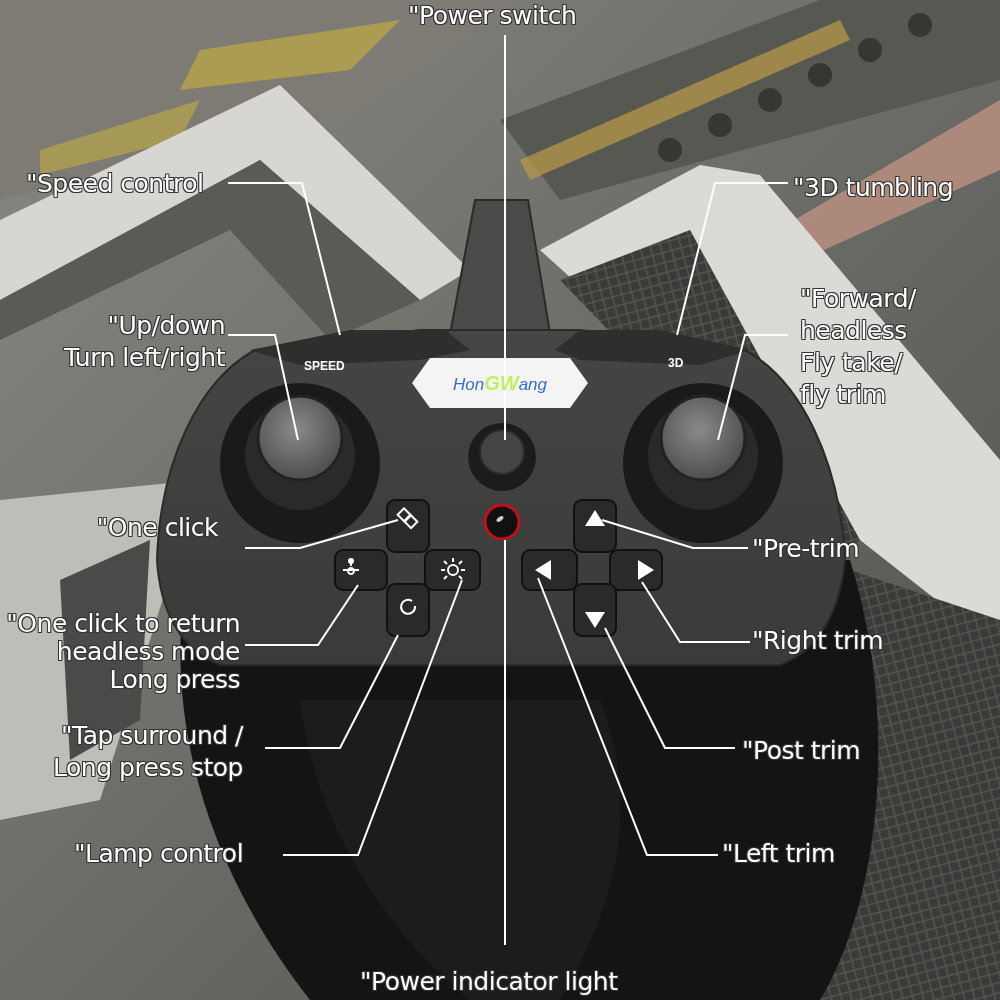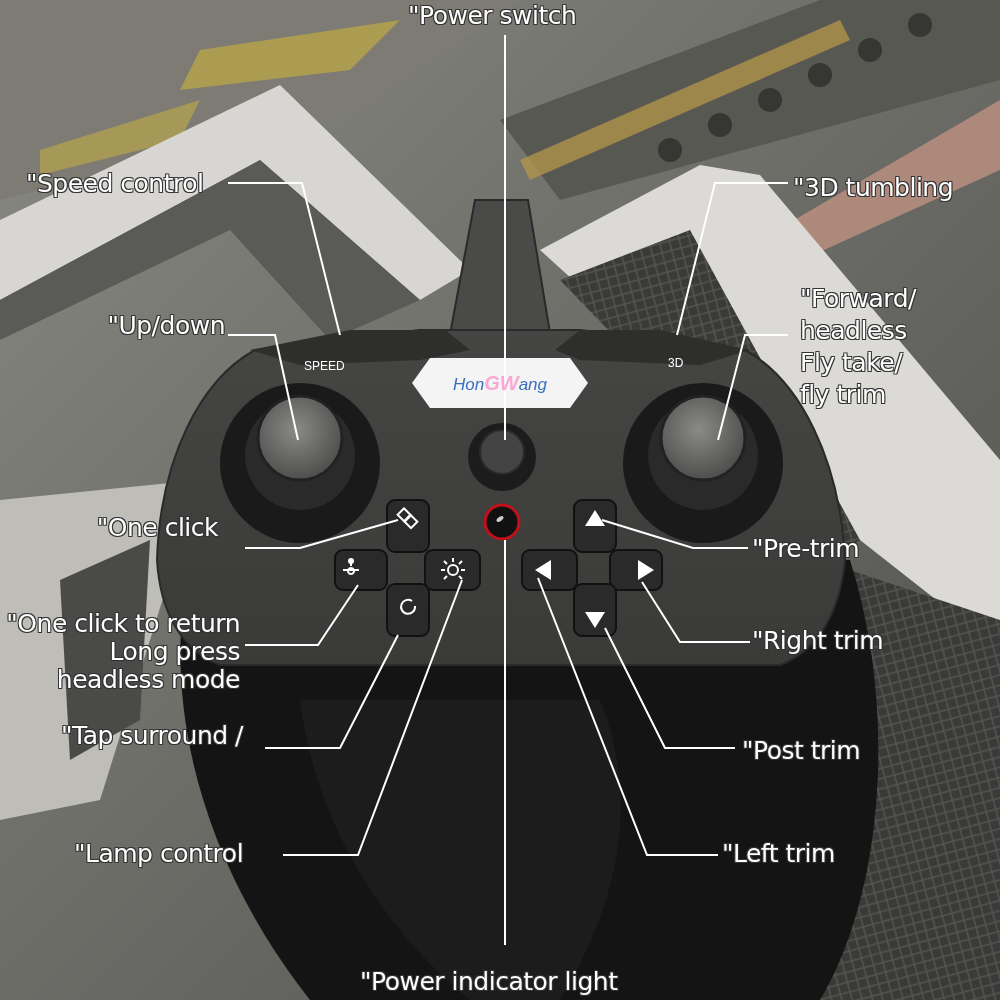--- a/index.html
+++ b/index.html
@@ -14,22 +14,22 @@
   }
   .lbl.r { text-align: right; }
   .lbl div { display: block; }
   .brand {
     position: absolute; left: 420px; top: 360px; width: 160px; height: 46px;
   }
   .brand-text {
     position: absolute; left: 0; top: 0; width: 160px; height: 46px; line-height: 46px; text-align: center;
     font-style: italic; font-size: 17px; color: #3a6fc0; font-family: "Liberation Sans", sans-serif; font-weight: 500;
   }
-  .brand-text .gw { color: #f9a8d4; font-weight: bold; font-size: 20px; text-align: right; }
-  .stick-lbl { position: absolute; color: #fff; font-weight: normal; font-size: 12px; font-family: "Liberation Sans", sans-serif; }
+  .brand-text .gw { color: #bef264; font-weight: bold; font-size: 20px; text-align: right; }
+  .stick-lbl { position: absolute; color: #fff; font-weight: bold; font-size: 12px; font-family: "Liberation Sans", sans-serif; }
 </style>
 </head>
 <body>
 
 <div class="stage">
 
   <svg class="bg" width="1000" height="1000" viewBox="0 0 1000 1000">
     <defs>
       <linearGradient id="floor" x1="0" y1="0" x2="1" y2="1">
         <stop offset="0" stop-color="#8a8a84"></stop>
@@ -172,45 +172,47 @@
   <div class="stick-lbl" style="left:668px; top:356px;">3D</div>
 
   <div class="lbl" style="left:408px; top:0px;">"Power switch</div>
 
   <div class="lbl" style="left:26px; top:168px;">"Speed control</div>
 
   <div class="lbl" style="left:793px; top:172px;">"3D tumbling</div>
 
   <div class="lbl r" style="left:20px; top:310px; width:205px;">
     <div>"Up/down</div>
+    <div>Turn left/right</div>
   </div>
 
   <div class="lbl" style="left:800px; top:283px;">
     <div>"Forward/</div>
     <div>headless</div>
     <div>Fly take/</div>
     <div>fly trim</div>
   </div>
 
   <div class="lbl r" style="left:20px; top:512px; width:198px;">
     <div>"One click</div>
   </div>
 
   <div class="lbl" style="left:752px; top:533px;">"Pre-trim</div>
 
   <div class="lbl r" style="left:0px; top:610px; width:240px; line-height:28px;">
     <div>"One click to return</div>
+    <div>headless mode</div>
     <div>Long press</div>
-    <div>headless mode</div>
   </div>
 
   <div class="lbl" style="left:752px; top:625px;">"Right trim</div>
 
   <div class="lbl r" style="left:10px; top:720px; width:233px;">
     <div>"Tap surround /</div>
+    <div>Long press stop</div>
   </div>
 
   <div class="lbl" style="left:742px; top:735px;">"Post trim</div>
 
   <div class="lbl" style="left:74px; top:838px;">"Lamp control</div>
 
   <div class="lbl" style="left:722px; top:838px;">"Left trim</div>
 
   <div class="lbl" style="left:360px; top:966px;">"Power indicator light</div>
 

